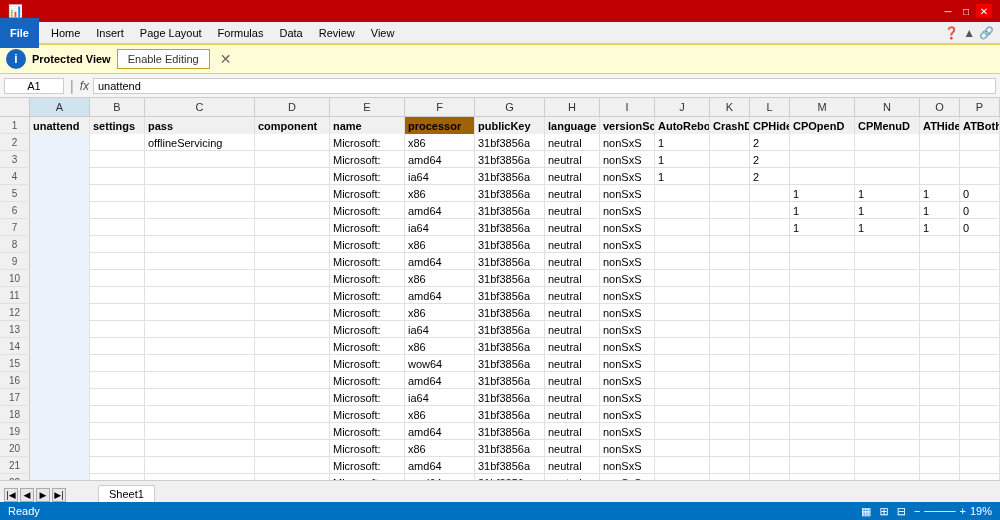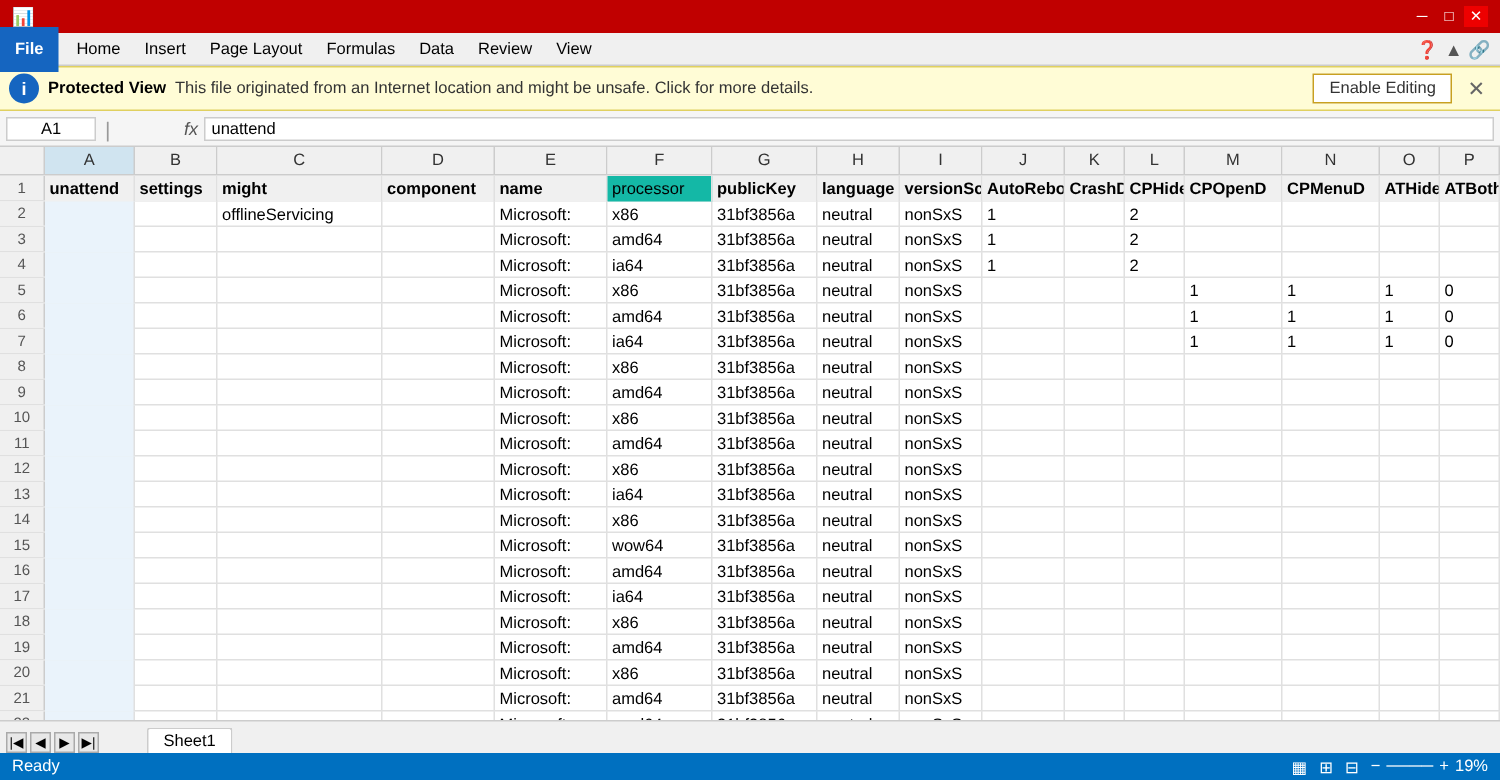--- a/index.html
+++ b/index.html
@@ -255,30 +255,29 @@
     <span>▲</span>
     <span>🔗</span>
   </div>
 </div>
 
 <div class="protected-bar">
   <div class="protected-icon">
     <span>i</span>
   </div>
   <span style="font-weight:bold;font-size:11px;">Protected View</span>
-  <span class="protected-text">This file originated from an Internet location and might be unsafe. Click for more details.</span>
   <button class="enable-editing-btn">Enable Editing</button>
   <button class="protected-close">✕</button>
 </div>
 
 <div class="formula-bar">
   <input class="cell-ref" value="A1" id="cellRef" style="">
   <span class="formula-divider">|</span>
   <span class="formula-icons">
-    <span style="font-style:italic;color:#555;margin-left:43px;">fx</span>
+    <span style="font-style:italic;color:#555;">fx</span>
   </span>
   <input class="formula-input" value="unattend" id="formulaInput" style="">
 </div>
 
 <div class="spreadsheet-container">
 
   <div class="col-header-row">
     <div class="row-num-header"></div>
     <div id="col-headers-container" style="display:flex;">
         <div class="col-header w-col-a active">A</div>
@@ -298,24 +297,24 @@
         <div class="col-header w-col-o">O</div>
         <div class="col-header w-col-p">P</div>
       </div>
   </div>
 
   <div class="data-area" id="data-area">
       <div class="data-row">
         <div class="row-num">1</div>
         <div class="cell w-col-a active-col" style="font-weight: bold; background: rgb(240, 240, 240);">unattend</div>
         <div class="cell w-col-b" style="font-weight: bold; background: rgb(240, 240, 240);">settings</div>
-        <div class="cell w-col-c" style="font-weight: bold; background: rgb(240, 240, 240);">might</div>
+        <div class="cell w-col-c" style="font-weight: bold; background: rgb(240, 240, 240);">pass</div>
         <div class="cell w-col-d" style="font-weight: bold; background: rgb(240, 240, 240);">component</div>
         <div class="cell w-col-e" style="font-weight: bold; background: rgb(240, 240, 240);">name</div>
-        <div class="cell w-col-f" style="font-weight: normal; background: #14b8a6;">processor</div>
+        <div class="cell w-col-f" style="font-weight: bold; background: #a16207;">processor</div>
         <div class="cell w-col-g" style="font-weight: bold; background: rgb(240, 240, 240);">publicKey</div>
         <div class="cell w-col-h" style="font-weight: bold; background: rgb(240, 240, 240);">language</div>
         <div class="cell w-col-i" style="font-weight: bold; background: rgb(240, 240, 240);">versionSc</div>
         <div class="cell w-col-j" style="font-weight: bold; background: rgb(240, 240, 240);">AutoRebo</div>
         <div class="cell w-col-k" style="font-weight: bold; background: rgb(240, 240, 240);">CrashDum</div>
         <div class="cell w-col-l" style="font-weight: bold; background: rgb(240, 240, 240);">CPHideDe</div>
         <div class="cell w-col-m" style="font-weight: bold; background: rgb(240, 240, 240);">CPOpenD</div>
         <div class="cell w-col-n" style="font-weight: bold; background: rgb(240, 240, 240);">CPMenuD</div>
         <div class="cell w-col-o" style="font-weight: bold; background: rgb(240, 240, 240);">ATHideDe</div>
         <div class="cell w-col-p" style="font-weight: bold; background: rgb(240, 240, 240);">ATBothDe</div>

